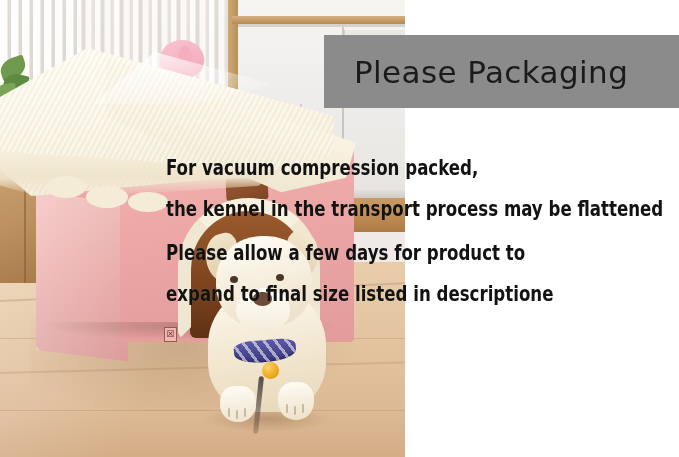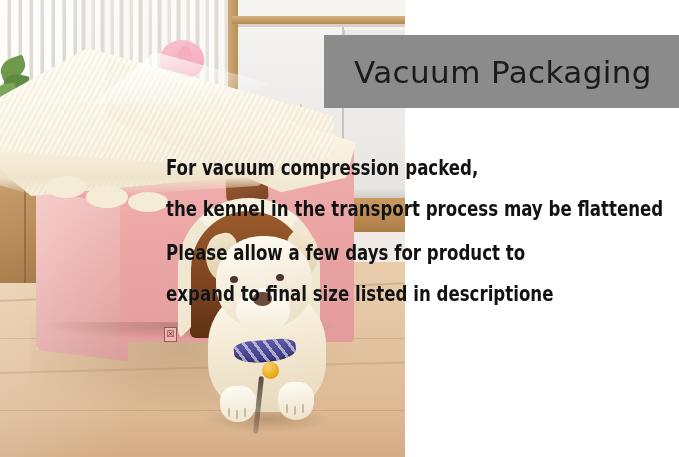--- a/index.html
+++ b/index.html
@@ -383,21 +383,21 @@
       <div class="dog-toe" style="left:90px;top:168px;"></div>
       <div class="dog-toe" style="left:98px;top:170px;"></div>
       <div class="dog-toe" style="left:106px;top:168px;"></div>
     </div>
 
   </div>
 
   <div class="white-pane"></div>
 
   <div class="banner">
-    <div class="banner-title">Vacuum Packaging</div>
+    <div class="banner-title">Please Packaging</div>
   </div>
 
   <div class="ovl ovl-1">For vacuum compression packed,</div>
   <div class="ovl ovl-2">the kennel in the transport process may be flattened</div>
   <div class="ovl ovl-3">Please allow a few days for product to</div>
   <div class="ovl ovl-4">expand to final size listed in descriptione</div>
 
 </div>
 
 </body></html>

